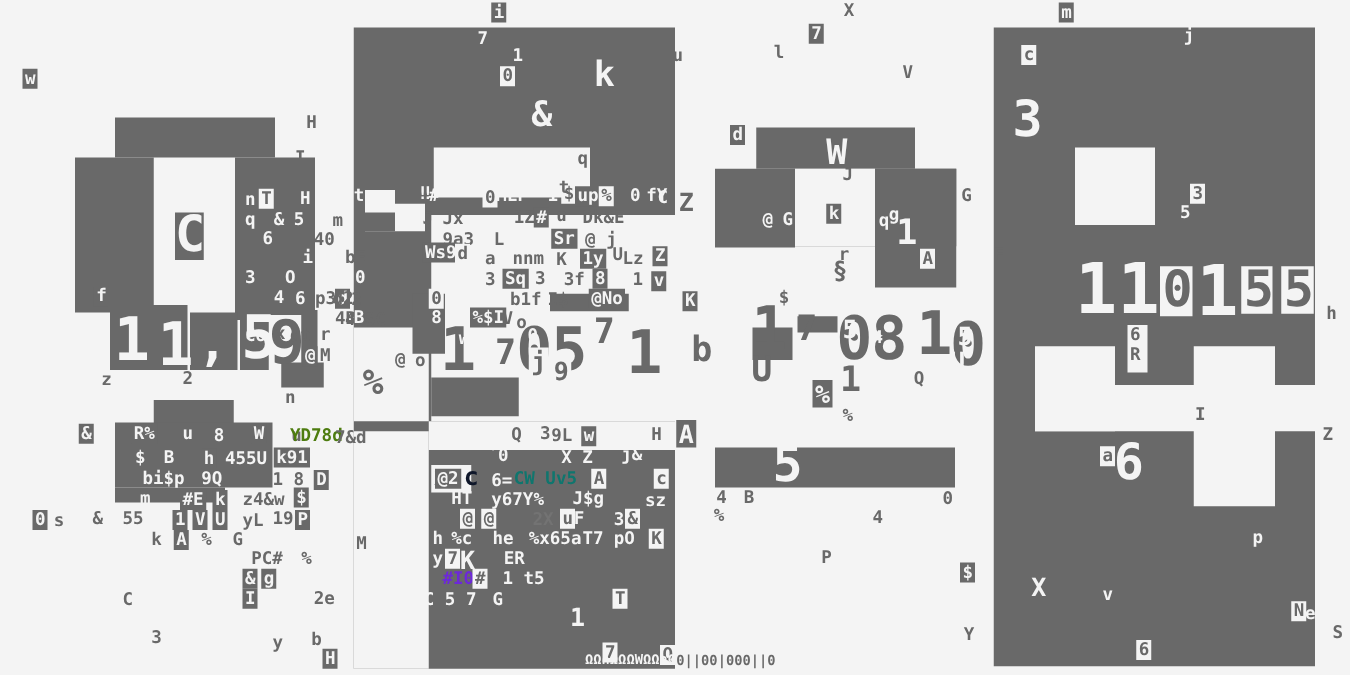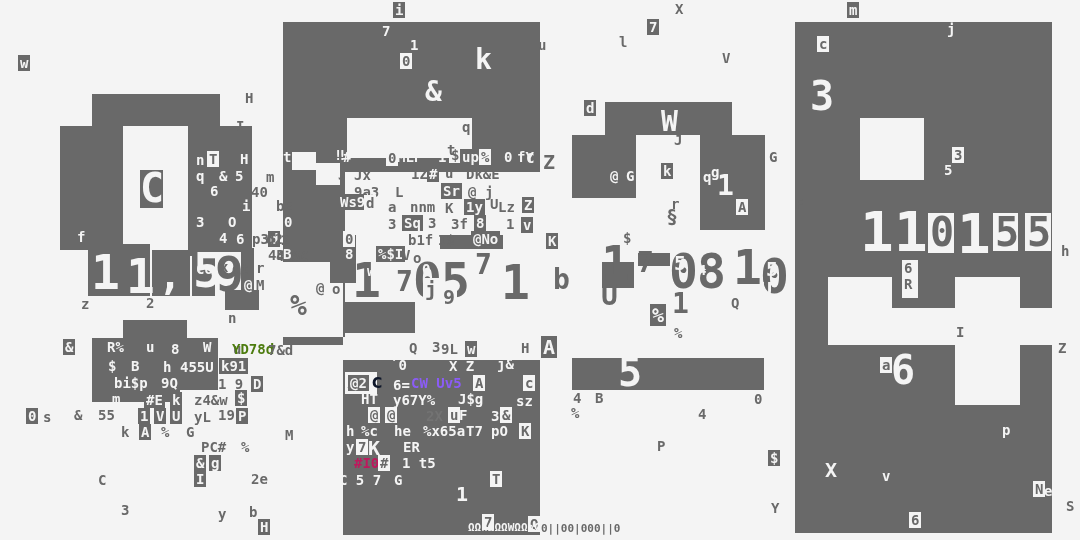--- a/index.html
+++ b/index.html
@@ -126,21 +126,21 @@
     <span class="gl box" style="left: 201px; top: 339px; font-size: 14px; color: rgb(244, 244, 244); background: rgb(105, 105, 105);">W</span>
     <span class="gl" style="left: 233px; top: 342px; font-size: 14px; color: rgb(105, 105, 105);">u</span>
     <span class="gl" style="left: 232px; top: 342px; font-size: 14px; color: #4d7c0f;">YD78d</span>
     <span class="gl" style="left: 108px; top: 359px; font-size: 14px; color: rgb(244, 244, 244);">$</span>
     <span class="gl" style="left: 131px; top: 359px; font-size: 14px; color: rgb(244, 244, 244);">B</span>
     <span class="gl box" style="left: 161px; top: 359px; font-size: 14px; color: rgb(244, 244, 244); background: rgb(105, 105, 105);">h</span>
     <span class="gl" style="left: 180px; top: 360px; font-size: 14px; color: rgb(244, 244, 244);">455U</span>
     <span class="gl box" style="left: 219px; top: 358px; font-size: 14px; color: rgb(244, 244, 244); background: rgb(105, 105, 105);">k91</span>
     <span class="gl" style="left: 114px; top: 376px; font-size: 14px; color: rgb(244, 244, 244);">bi$p</span>
     <span class="gl" style="left: 161px; top: 376px; font-size: 14px; color: rgb(244, 244, 244);">9Q</span>
-    <span class="gl" style="left: 218px; top: 377px; font-size: 14px; color: rgb(105, 105, 105);">1 9</span>
+    <span class="gl" style="left: 218px; top: 377px; font-size: 14px; color: rgb(105, 105, 105);">1 8</span>
     <span class="gl box" style="left: 251px; top: 376px; font-size: 14px; color: rgb(244, 244, 244); background: rgb(105, 105, 105);">D</span>
     <span class="gl" style="left: 112px; top: 392px; font-size: 14px; color: rgb(244, 244, 244);">m</span>
     <span class="gl box" style="left: 144px; top: 392px; font-size: 14px; color: rgb(244, 244, 244); background: rgb(105, 105, 105);">#E</span>
     <span class="gl box" style="left: 170px; top: 392px; font-size: 14px; color: rgb(244, 244, 244); background: rgb(105, 105, 105);">k</span>
     <span class="gl" style="left: 194px; top: 393px; font-size: 14px; color: rgb(105, 105, 105);">z4&amp;w</span>
     <span class="gl box" style="left: 235px; top: 390px; font-size: 14px; color: rgb(244, 244, 244); background: rgb(105, 105, 105);">$</span>
     <span class="gl box" style="left: 26px; top: 408px; font-size: 14px; color: rgb(244, 244, 244); background: rgb(105, 105, 105);">0</span>
     <span class="gl" style="left: 43px; top: 410px; font-size: 14px; color: rgb(105, 105, 105);">s</span>
     <span class="gl" style="left: 74px; top: 408px; font-size: 14px; color: rgb(105, 105, 105);">&amp;</span>
     <span class="gl" style="left: 98px; top: 408px; font-size: 14px; color: rgb(105, 105, 105);">55</span>
@@ -240,21 +240,21 @@
     <span class="gl box" style="left: 465px; top: 341px; font-size: 14px; color: rgb(244, 244, 244); background: rgb(105, 105, 105);">w</span>
     <span class="gl" style="left: 521px; top: 341px; font-size: 14px; color: rgb(105, 105, 105);">H</span>
     <span class="gl" style="left: 268px; top: 343px; font-size: 14px; color: rgb(105, 105, 105);">7&amp;d</span>
     <span class="gl" style="left: 285px; top: 428px; font-size: 14px; color: rgb(105, 105, 105);">M</span>
     <span class="gl" style="left: 347px; top: 359px; font-size: 20px; color: #0f172a; margin-top: 12px;">x c</span>
     <span class="gl" style="left: 390px; top: 358px; font-size: 14px; color: rgb(244, 244, 244);">`0</span>
     <span class="gl" style="left: 449px; top: 359px; font-size: 14px; color: rgb(244, 244, 244);">X Z</span>
     <span class="gl" style="left: 497px; top: 357px; font-size: 14px; color: rgb(244, 244, 244);">j&amp;</span>
     <span class="gl box" style="left: 348px; top: 375px; font-size: 14px; color: rgb(244, 244, 244); background: rgb(105, 105, 105);">@2</span>
     <span class="gl" style="left: 393px; top: 378px; font-size: 14px; color: rgb(244, 244, 244);">6=</span>
-    <span class="gl" style="left: 411px; top: 376px; font-size: 14px; color: #8b5cf6;">CW Uv5</span>
+    <span class="gl" style="left: 411px; top: 376px; font-size: 14px; color: #0f766e;">CW Uv5</span>
     <span class="gl box" style="left: 473px; top: 375px; font-size: 14px; color: rgb(105, 105, 105); background: rgb(244, 244, 244);">A</span>
     <span class="gl box" style="left: 523px; top: 375px; font-size: 14px; color: rgb(105, 105, 105); background: rgb(244, 244, 244);">c</span>
     <span class="gl" style="left: 361px; top: 392px; font-size: 14px; color: rgb(244, 244, 244);">HT</span>
     <span class="gl" style="left: 393px; top: 393px; font-size: 14px; color: rgb(244, 244, 244);">y67Y%</span>
     <span class="gl" style="left: 458px; top: 392px; font-size: 14px; color: rgb(244, 244, 244);">J$g</span>
     <span class="gl" style="left: 516px; top: 394px; font-size: 14px; color: rgb(244, 244, 244);">sz</span>
     <span class="gl box" style="left: 368px; top: 407px; font-size: 14px; color: rgb(105, 105, 105); background: rgb(244, 244, 244);">@</span>
     <span class="gl box" style="left: 385px; top: 407px; font-size: 14px; color: rgb(105, 105, 105); background: rgb(244, 244, 244);">@</span>
     <span class="gl" style="left: 426px; top: 409px; font-size: 14px; color: #737373;">2X</span>
     <span class="gl box" style="left: 448px; top: 407px; font-size: 14px; color: rgb(105, 105, 105); background: rgb(244, 244, 244);">u</span>
@@ -265,21 +265,21 @@
     <span class="gl" style="left: 361px; top: 424px; font-size: 14px; color: rgb(244, 244, 244);">%c</span>
     <span class="gl" style="left: 394px; top: 424px; font-size: 14px; color: rgb(244, 244, 244);">he</span>
     <span class="gl" style="left: 423px; top: 424px; font-size: 14px; color: rgb(244, 244, 244);">%x65a</span>
     <span class="gl" style="left: 466px; top: 424px; font-size: 14px; color: rgb(244, 244, 244);">T7</span>
     <span class="gl" style="left: 491px; top: 424px; font-size: 14px; color: rgb(244, 244, 244);">pO</span>
     <span class="gl box" style="left: 519px; top: 423px; font-size: 14px; color: rgb(105, 105, 105); background: rgb(244, 244, 244);">K</span>
     <span class="gl" style="left: 346px; top: 440px; font-size: 14px; color: rgb(244, 244, 244);">y</span>
     <span class="gl box" style="left: 356px; top: 439px; font-size: 14px; color: rgb(105, 105, 105); background: rgb(244, 244, 244);">7</span>
     <span class="gl" style="left: 368px; top: 438px; font-size: 20px; color: rgb(244, 244, 244);">K</span>
     <span class="gl" style="left: 403px; top: 440px; font-size: 14px; color: rgb(244, 244, 244);">ER</span>
-    <span class="gl" style="left: 354px; top: 456px; font-size: 14px; color: #be185d;">#I0</span>
+    <span class="gl" style="left: 354px; top: 456px; font-size: 14px; color: #6d28d9;">#I0</span>
     <span class="gl box" style="left: 378px; top: 455px; font-size: 14px; color: rgb(105, 105, 105); background: rgb(244, 244, 244);">#</span>
     <span class="gl" style="left: 402px; top: 456px; font-size: 14px; color: rgb(244, 244, 244);">1 t5</span>
     <span class="gl" style="left: 339px; top: 473px; font-size: 14px; color: rgb(244, 244, 244);">C 5 7</span>
     <span class="gl" style="left: 394px; top: 473px; font-size: 14px; color: rgb(244, 244, 244);">G</span>
     <span class="gl box" style="left: 490px; top: 471px; font-size: 14px; color: rgb(105, 105, 105); background: rgb(244, 244, 244);">T</span>
     <span class="gl" style="left: 456px; top: 484px; font-size: 20px; color: rgb(244, 244, 244);">1</span>
     <span class="gl box" style="left: 482px; top: 514px; font-size: 14px; color: rgb(105, 105, 105); background: rgb(244, 244, 244);">7</span>
     <span class="gl box" style="left: 528px; top: 516px; font-size: 14px; color: rgb(105, 105, 105); background: rgb(244, 244, 244);">Q</span>
     <span class="gl" style="left: 468px; top: 522px; font-size: 11px; color: rgb(244, 244, 244);">ΩΩ∩ΩΩΩWΩΩ∩Ω</span>
     <span class="gl" style="left: 541px; top: 523px; font-size: 11px; color: rgb(105, 105, 105);">0||00|000||0</span>

